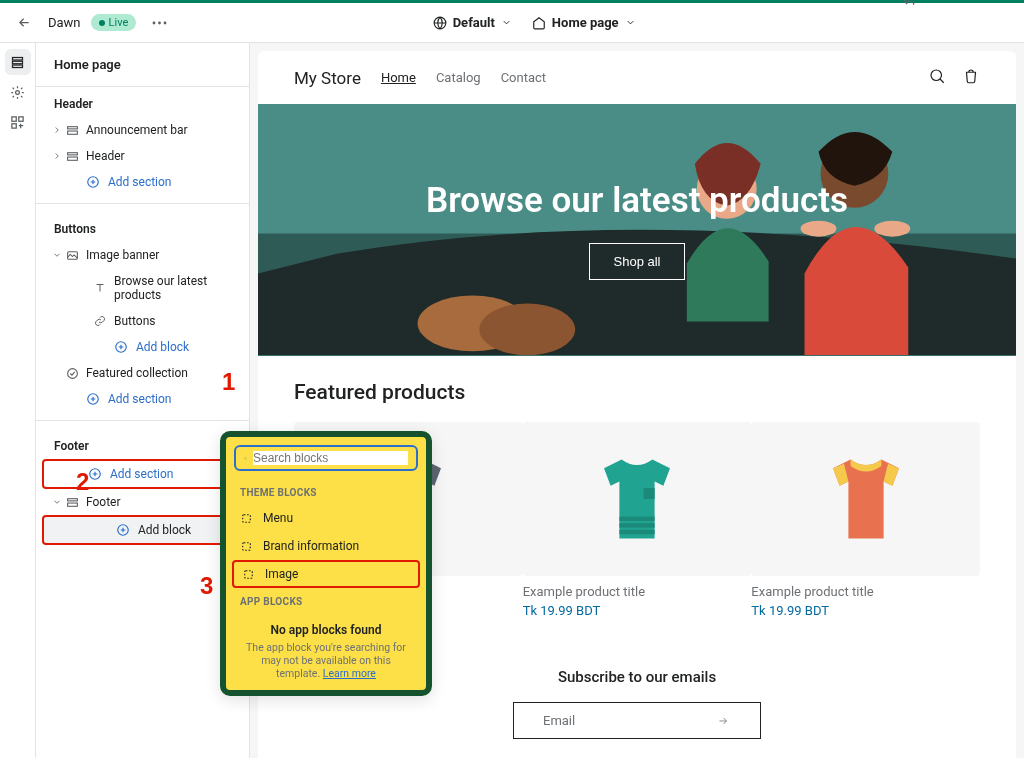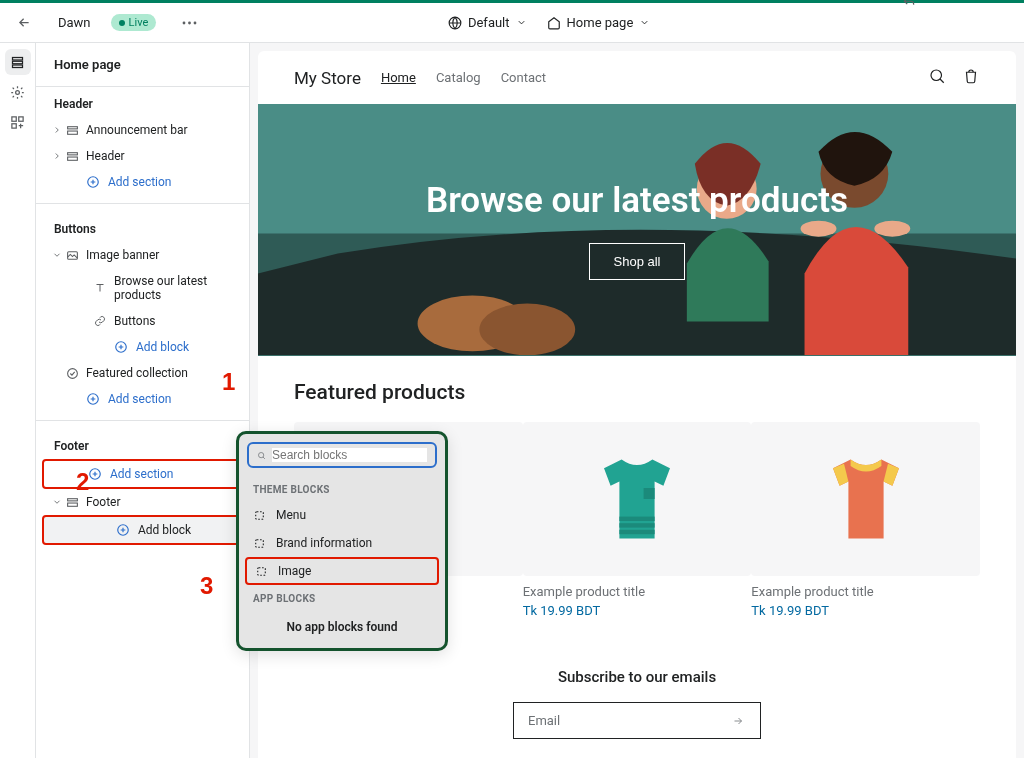--- a/index.html
+++ b/index.html
@@ -1,29 +1,29 @@
 <!DOCTYPE html>
 <html><head>
 <meta charset="utf-8">
 <style>
   * { box-sizing: border-box; margin: 0; padding: 0; }
   body { font-family: -apple-system, BlinkMacSystemFont, "Segoe UI", Roboto, sans-serif; font-size: 13px; color: #202223; background: #f6f6f7; overflow: hidden; }
   .app { width: 1024px; height: 758px; display: flex; flex-direction: column; background: #fff; border-top: 3px solid #008060; }
   
   .topbar { height: 40px; display: flex; align-items: center; justify-content: space-between; padding: 0 12px; border-bottom: 1px solid #e1e3e5; }
-  .topbar-left { display: flex; align-items: center; gap: 20px; }
+  .topbar-left { display: flex; align-items: center; gap: 10px; }
   .topbar-center { display: flex; align-items: center; gap: 20px; }
   .topbar-right { display: flex; gap: 22px; flex-direction: column; }
   .pill { background:#aee9d1; color:#007f5f; font-size:11px; padding:2px 8px; border-radius:10px; display:inline-flex; align-items:center; gap:4px }
   .pill:before { content:""; width:6px; height:6px; background:#008060; border-radius:50% }
   .icon-btn { width:26px; height:26px; display:flex; align-items:center; justify-content:center; border-radius:6px; cursor:pointer; color:#5c5f62 }
   .icon-btn.active { background:#f1f2fd; color:#3b5bdb }
   .icon-group { display:flex; align-items:center; gap:2px; background:#fff; border:1px solid #e1e3e5; border-radius:8px; padding:2px }
   .save-btn { background:#e4e5e7; color:#8c9196; border:none; padding:5px 14px; border-radius:6px; font-size:12px; font-weight:500 }
-  .top-center-item { display:flex; align-items:center; gap:6px; color:#202223; font-weight:400; font-size:13px }
+  .top-center-item { display:flex; align-items:center; gap:6px; color:#202223; font-weight:700; font-size:13px }
   
   .main { flex:1; display:flex; overflow:hidden }
   .icon-rail { width:36px; border-right:1px solid #e1e3e5; display:flex; flex-direction:column; align-items:center; padding-top:6px; gap:4px }
   .icon-rail .icon-btn.active { background:#edeeef; color:#202223 }
   
   .sidebar { width:214px; border-right:1px solid #e1e3e5; background:#fff; display:flex; flex-direction:column; position:relative }
   .side-title { font-weight:600; padding:14px 18px; border-bottom:1px solid #e1e3e5 }
   .side-group-title { font-weight:600; font-size:12px; padding:10px 18px 6px; color:#202223 }
   .side-item { display:flex; align-items:center; gap:8px; padding:6px 18px 6px 50px; color:#202223; font-size:12px; cursor:pointer }
   .side-item.l1 { padding-left:50px }
@@ -56,23 +56,23 @@
   .section { padding:24px 36px }
   .section-title { font-size:21px; font-weight:500; margin-bottom:18px }
   .grid { display:flex; }
   .card { flex:1 }
   .card-img { height:154px; background:#f6f6f7; border-radius:4px; display:flex; align-items:center; justify-content:center }
   .card-title { font-size:13px; color:#6d7175; margin-top:8px }
   .card-price { font-size:13px; color:#0369a1; margin-top:4px }
   
   .subscribe { display:flex; flex-direction:column; align-items:center; padding:26px 0 30px }
   .subscribe-title { font-size:15px; font-weight:500; margin-bottom:16px }
-  .email-field { width:248px; border:1px solid #202223; display:flex; align-items:center; padding:10px 14px; justify-content:space-between; color:#6d7175 }
-  
-  .popup { position:absolute; left:236px; top:431px; width:212px; background:#e5e5e5; border:3px solid #14532d; border-radius:10px; box-shadow:0 4px 16px rgba(0,0,0,.12); z-index:50; padding-bottom:10px }
+  .email-field { width:248px; border:1px solid #202223; display:flex; align-items:center; padding:10px 29px; justify-content:space-between; color:#6d7175 }
+  
+  .popup { position:absolute; left:220px; top:431px; width:212px; background:#fde047; border:6px solid #14532d; border-radius:10px; box-shadow:0 4px 16px rgba(0,0,0,.12); z-index:50; padding-bottom:10px }
   .popup-search { margin:8px; border:2px solid #2c6ecb; border-radius:6px; display:flex; align-items:center; padding:4px 8px; gap:6px }
   .popup-search input { border:none; outline:none; font-size:12px; flex:1 }
   .popup-heading { font-size:10px; font-weight:700; color:#6d7175; padding:8px 14px 6px; letter-spacing:.3px }
   .popup-item { display:flex; align-items:center; gap:10px; padding:7px 14px; font-size:12px; cursor:pointer }
   .popup-item.hl { margin:0 6px; border:2px solid #e11900; border-radius:4px; padding:5px 8px }
   .popup-empty { text-align:center; font-size:12px; font-weight:600; color:#202223; padding:10px 14px 4px }
   .popup-help { text-align:center; font-size:10.5px; color:#6d7175; padding:0 14px }
   .popup-help a { color:#2c6ecb; text-decoration:underline }
 </style>
 </head>
@@ -414,15 +414,18 @@
       <span>Brand information</span>
     </div>
     <div class="popup-item hl">
       <svg width="13" height="13" viewBox="0 0 24 24" fill="none" stroke="currentColor" stroke-width="2">
           <rect x="5" y="5" width="14" height="14" rx="2" stroke-dasharray="3 3"></rect>
         </svg>
       <span>Image</span>
     </div>
     <div class="popup-heading">APP BLOCKS</div>
     <div class="popup-empty">No app blocks found</div>
+    <div class="popup-help">
+      <span>The app block you're searching for may not be available on this template. </span><a>Learn more</a>
+    </div>
   </div>
   <span class="num" style="left:200px; top:572px">3</span>
 </div>
 
 </body></html>

